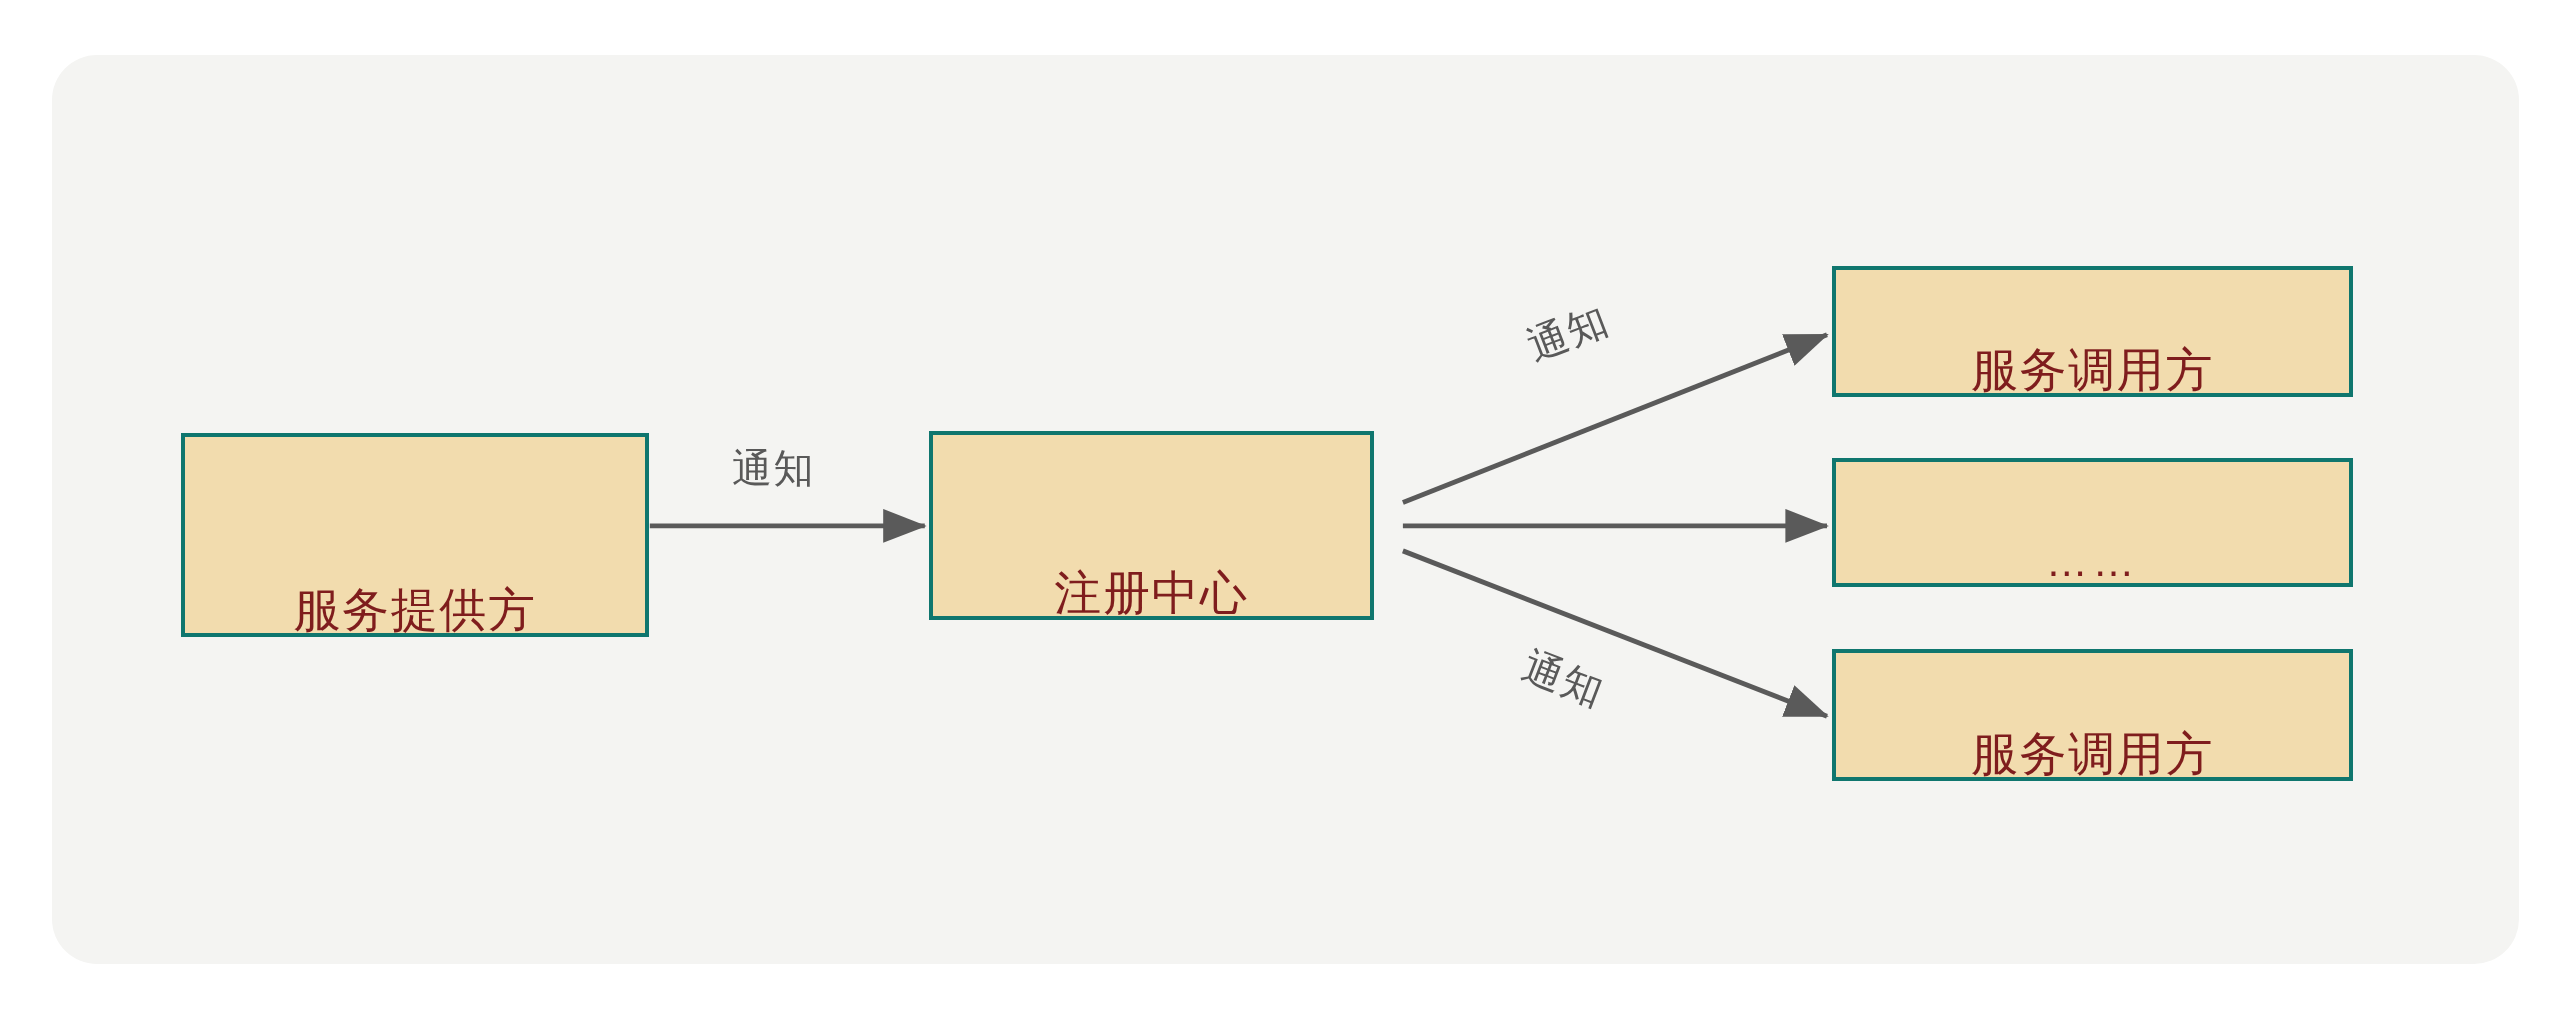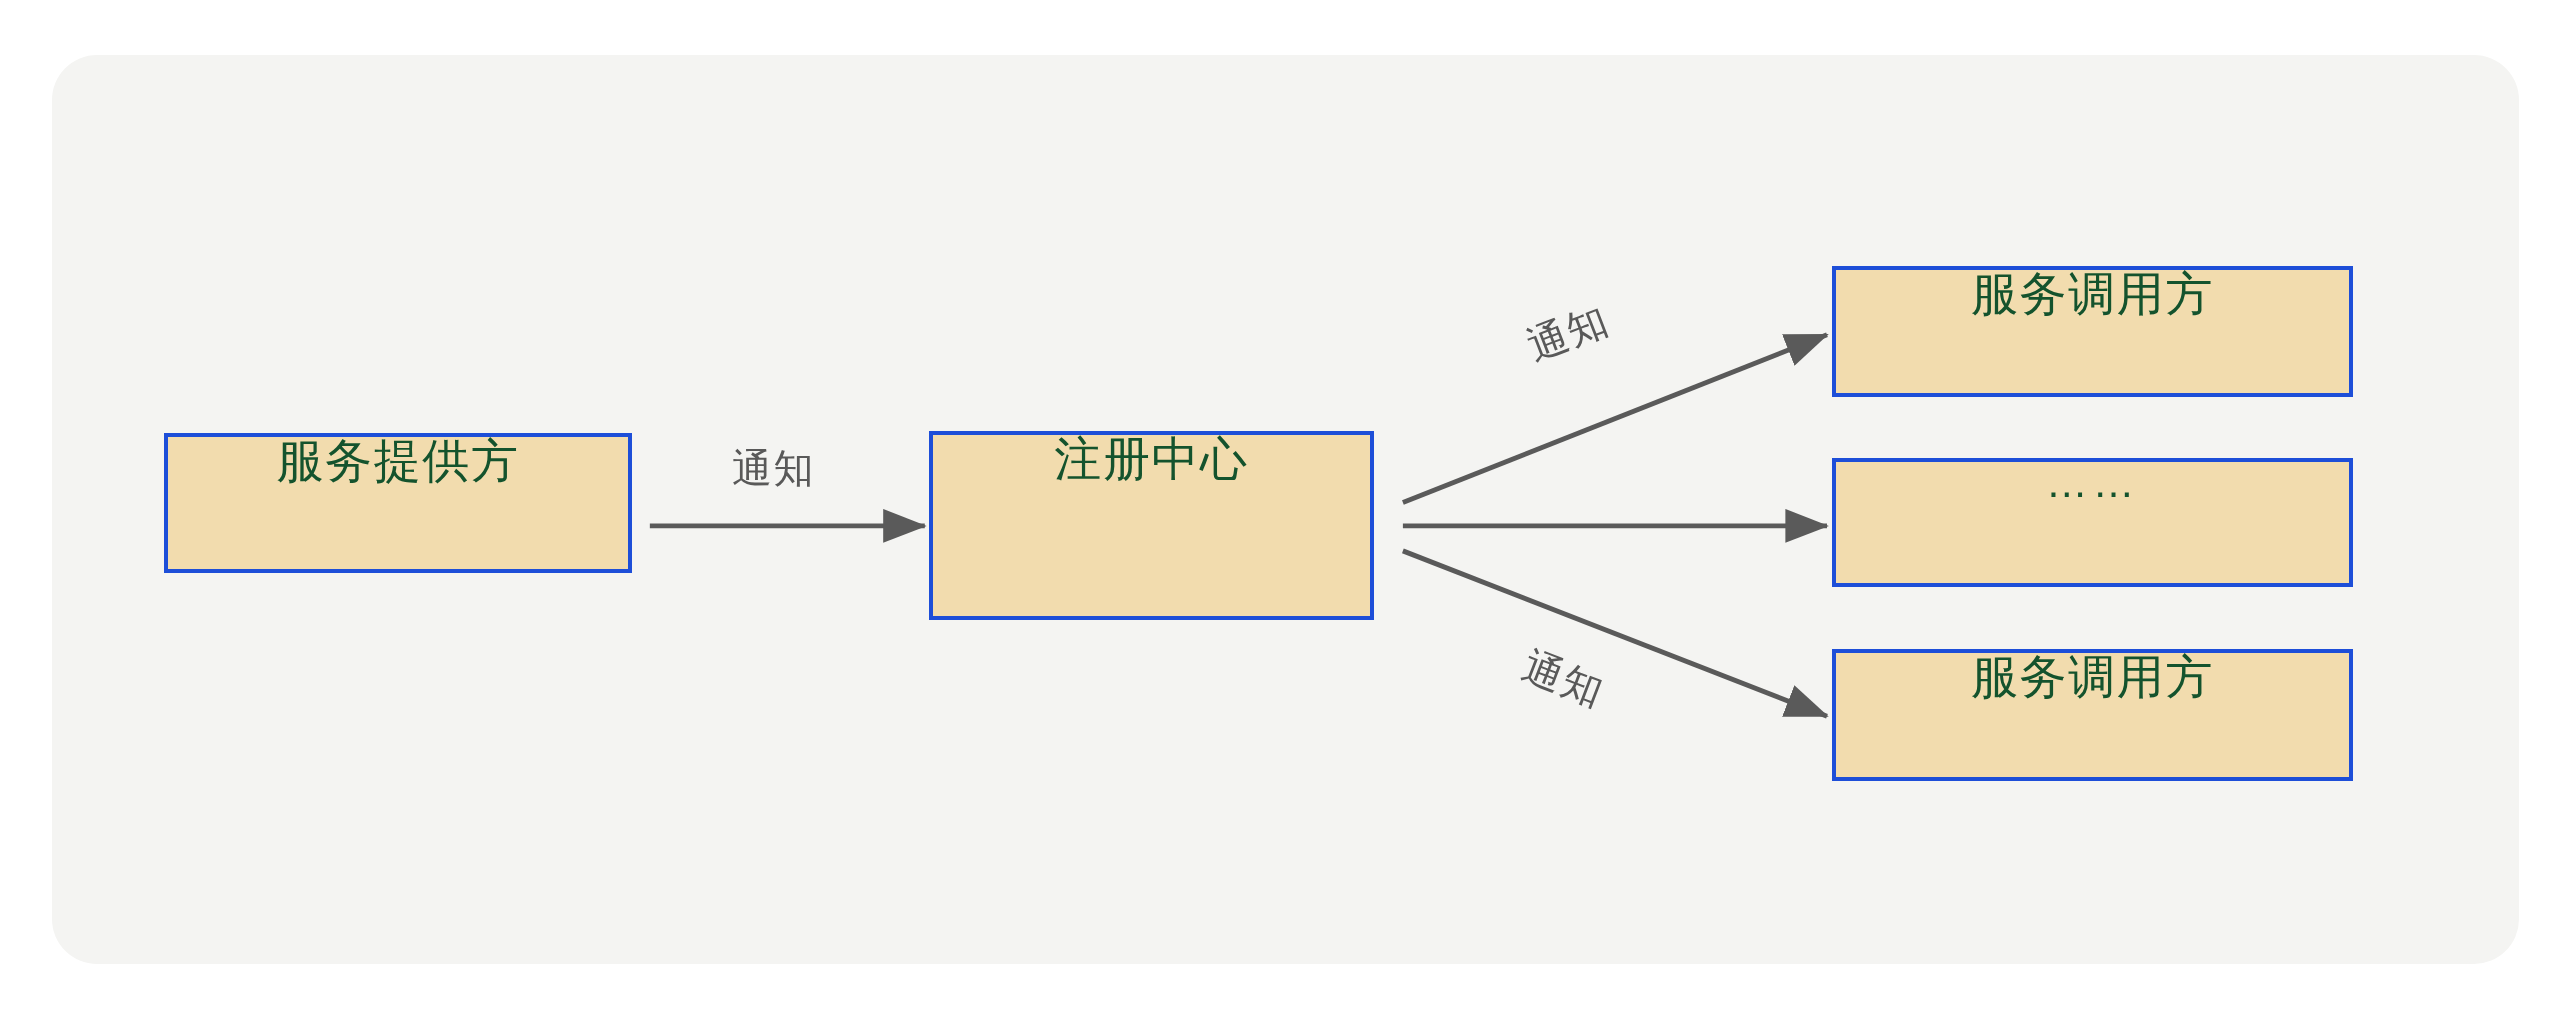--- a/index.html
+++ b/index.html
@@ -40,39 +40,39 @@
     width: 2576px;
     height: 1030px;
     pointer-events: none;
   }
 
   
   .node {
     position: absolute;
     box-sizing: border-box;
     background: #F2DCAE;
-    border: 4px solid #1d4ed8;
+    border: 4px solid #0f766e;
     display: flex;
-    align-items: flex-start;
+    align-items: flex-end;
     justify-content: center;
-    color: #14532d;
+    color: #7f1d1d;
     font-size: 47px;
     letter-spacing: 1.6px;
     line-height: 1;
     white-space: nowrap;
   }
   .node .node-label {
     display: block;
   }
 
   #node-provider {
-    left: 164px;
+    left: 181px;
     top: 433px;
     width: 468px;
-    height: 140px;
+    height: 204px;
   }
   #node-registry {
     left: 929px;
     top: 431px;
     width: 445px;
     height: 189px;
   }
   #node-consumer-top {
     left: 1832px;
     top: 266px;

